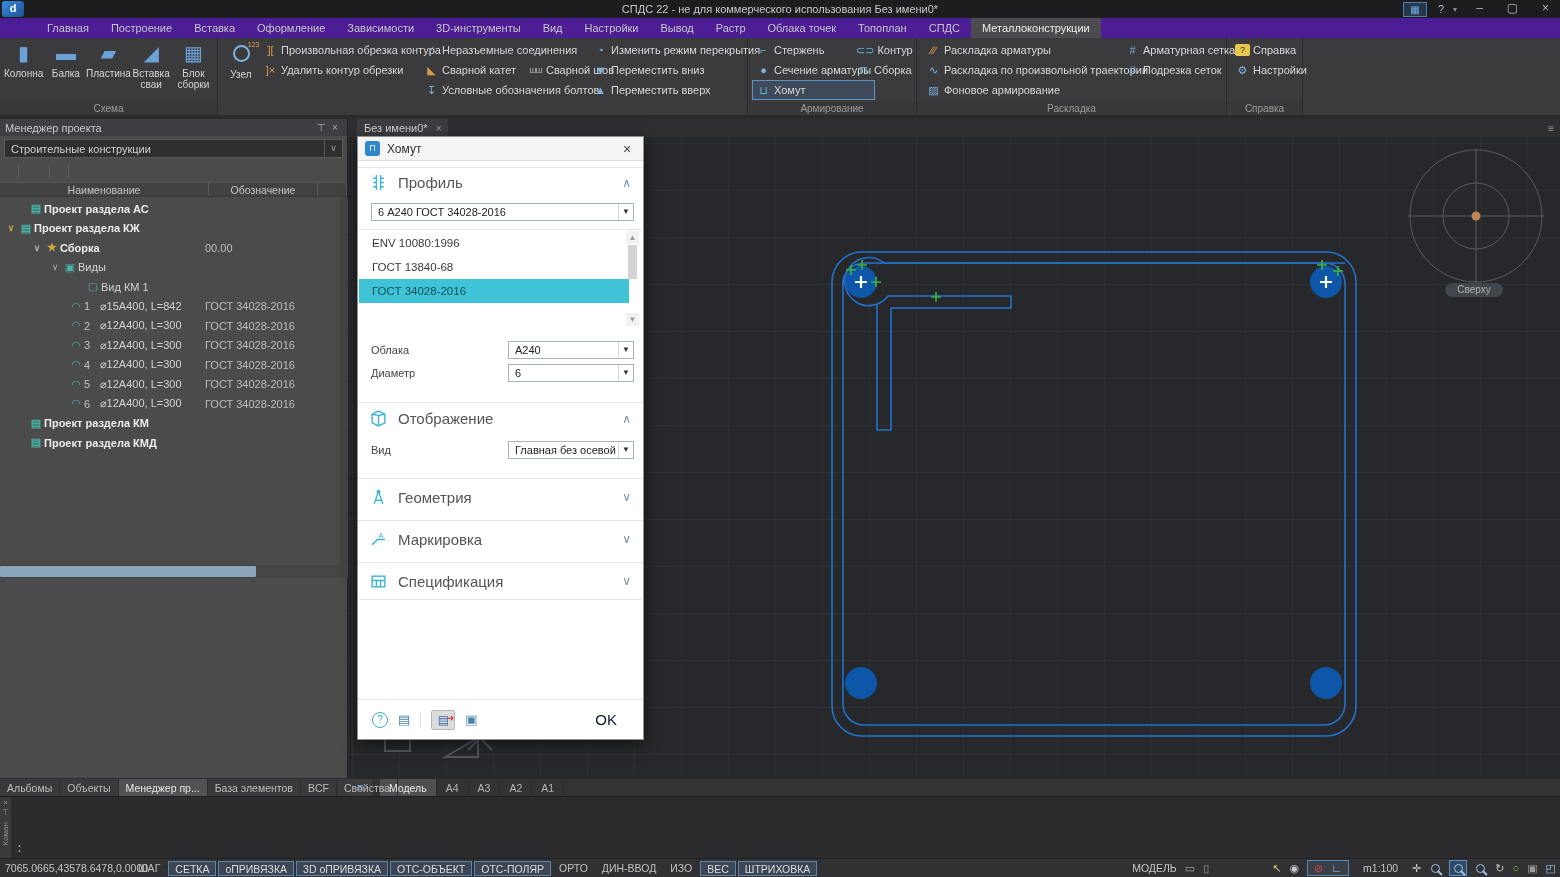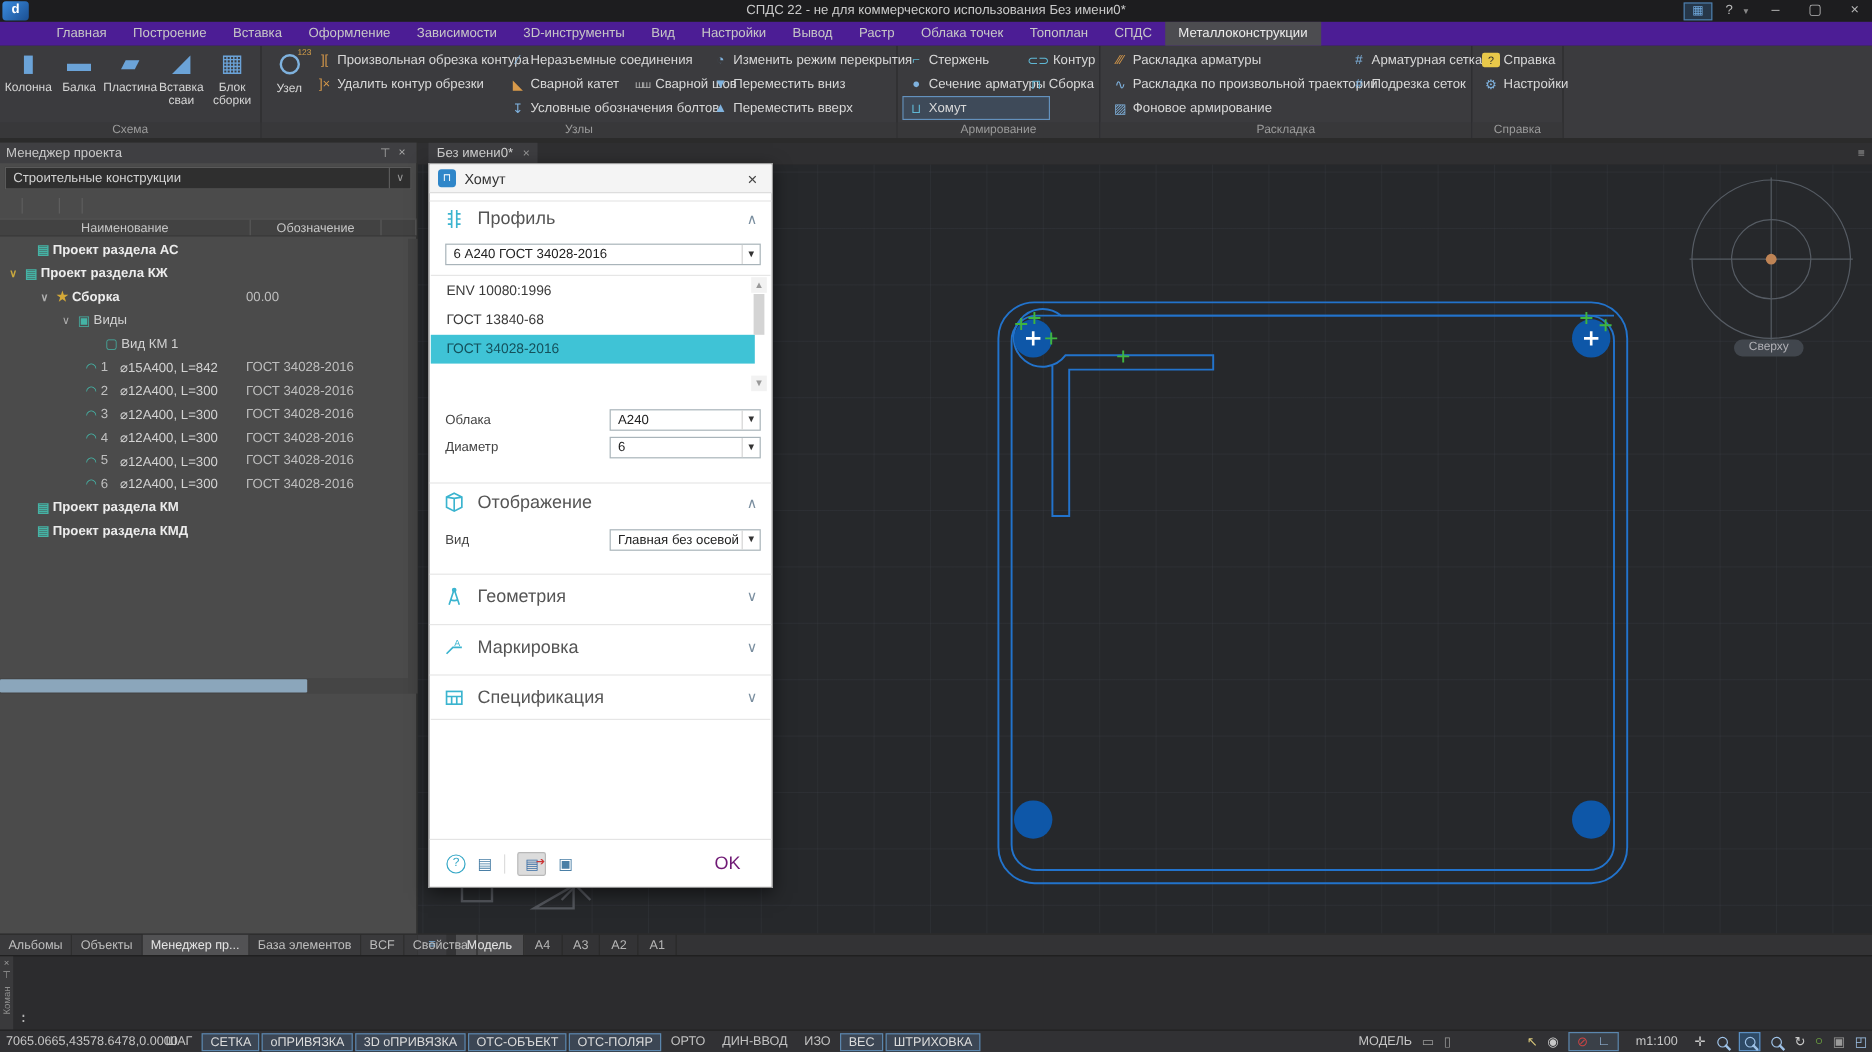--- a/index.html
+++ b/index.html
@@ -114,21 +114,21 @@
 .dscroll{position:absolute;right:4px;top:94px;width:13px;height:108px}
 .dscroll .sar{height:13px;background:#f2f2f2;color:#999;font-size:8px;text-align:center;line-height:13px}
 .dscroll .sth{height:34px;background:#d4d4d4;margin:1px 2px}
 .dsep{position:absolute;left:1px;width:283px;border-top:1px solid #e6e6e6}
 .dfoot{position:absolute;left:0;bottom:0;width:285px;height:40px;border-top:1px solid #e4e4e4;display:flex;align-items:center;padding:0 14px;gap:10px}
 .fic{color:#4a7fa6;font-size:13px}
 .fic.help{width:16px;height:16px;border:1.4px solid #35a7c6;border-radius:50%;color:#35a7c6;font-size:10px;text-align:center;line-height:13px}
 .fsep{width:1px;height:16px;background:#ddd}
 .fbtn{width:24px;height:20px;background:#dcdcdc;border:1px solid #b8b8b8;border-radius:2px;text-align:center;line-height:18px;color:#3a6ea5;font-size:12px;position:relative}
 .fbtn .red{position:absolute;right:0px;top:-2px;color:#cc3333;font-size:9px}
-.dok{margin-left:auto;color:#701a75;font-size:15px;padding-right:12px}
+.dok{margin-left:auto;color:#0f172a;font-size:15px;padding-right:12px}
 .dsvg{width:17px;height:17px}
 .dsvg path,.dsvg rect,.dsvg circle{stroke:#3bb4cf;fill:none;stroke-width:1.3}
 
 
 .cmd{position:absolute;left:0;top:796px;width:1560px;height:62px;background:#2c2c2e;z-index:25;border-top:1px solid #1e1e1e}
 .cmdstrip{position:absolute;left:0;top:0;width:11px;height:62px;background:#3a3a3c;display:flex;flex-direction:column;align-items:center;padding-top:2px;gap:2px}
 .cmdstrip .b{color:#9a9a9a;font-size:8px;line-height:8px}
 .cmdstrip .vt{writing-mode:vertical-rl;transform:rotate(180deg);font-size:8px;color:#8f8f8f;margin-top:3px}
 .cmdlines{position:absolute;left:16px;top:-5px;font-family:"DejaVu Sans Mono",monospace;font-size:11.5px;color:#b4b4b4;line-height:13px}
 .cprompt{position:absolute;left:16px;bottom:3px;font-family:"DejaVu Sans Mono",monospace;font-size:11.5px;color:#b4b4b4}
@@ -304,21 +304,20 @@
       </div>
         <div class="ri" data-kind="b">
         <span class="ri-ic">▼</span>
         <span class="ri-lb">Переместить вниз</span>
       </div>
         <div class="ri" data-kind="b">
         <span class="ri-ic">▲</span>
         <span class="ri-lb">Переместить вверх</span>
       </div>
       </div>
-    <div class="glabel">Узлы</div>
   </div>
 
   <div class="rgroup" style="left:748px;width:169px">
     <div class="rcol" style="left:5px">
 
     <div class="ri" data-kind="c">
         <span class="ri-ic">⌐</span>
         <span class="ri-lb">Стержень</span>
       </div>
         <div class="ri" data-kind="b">

